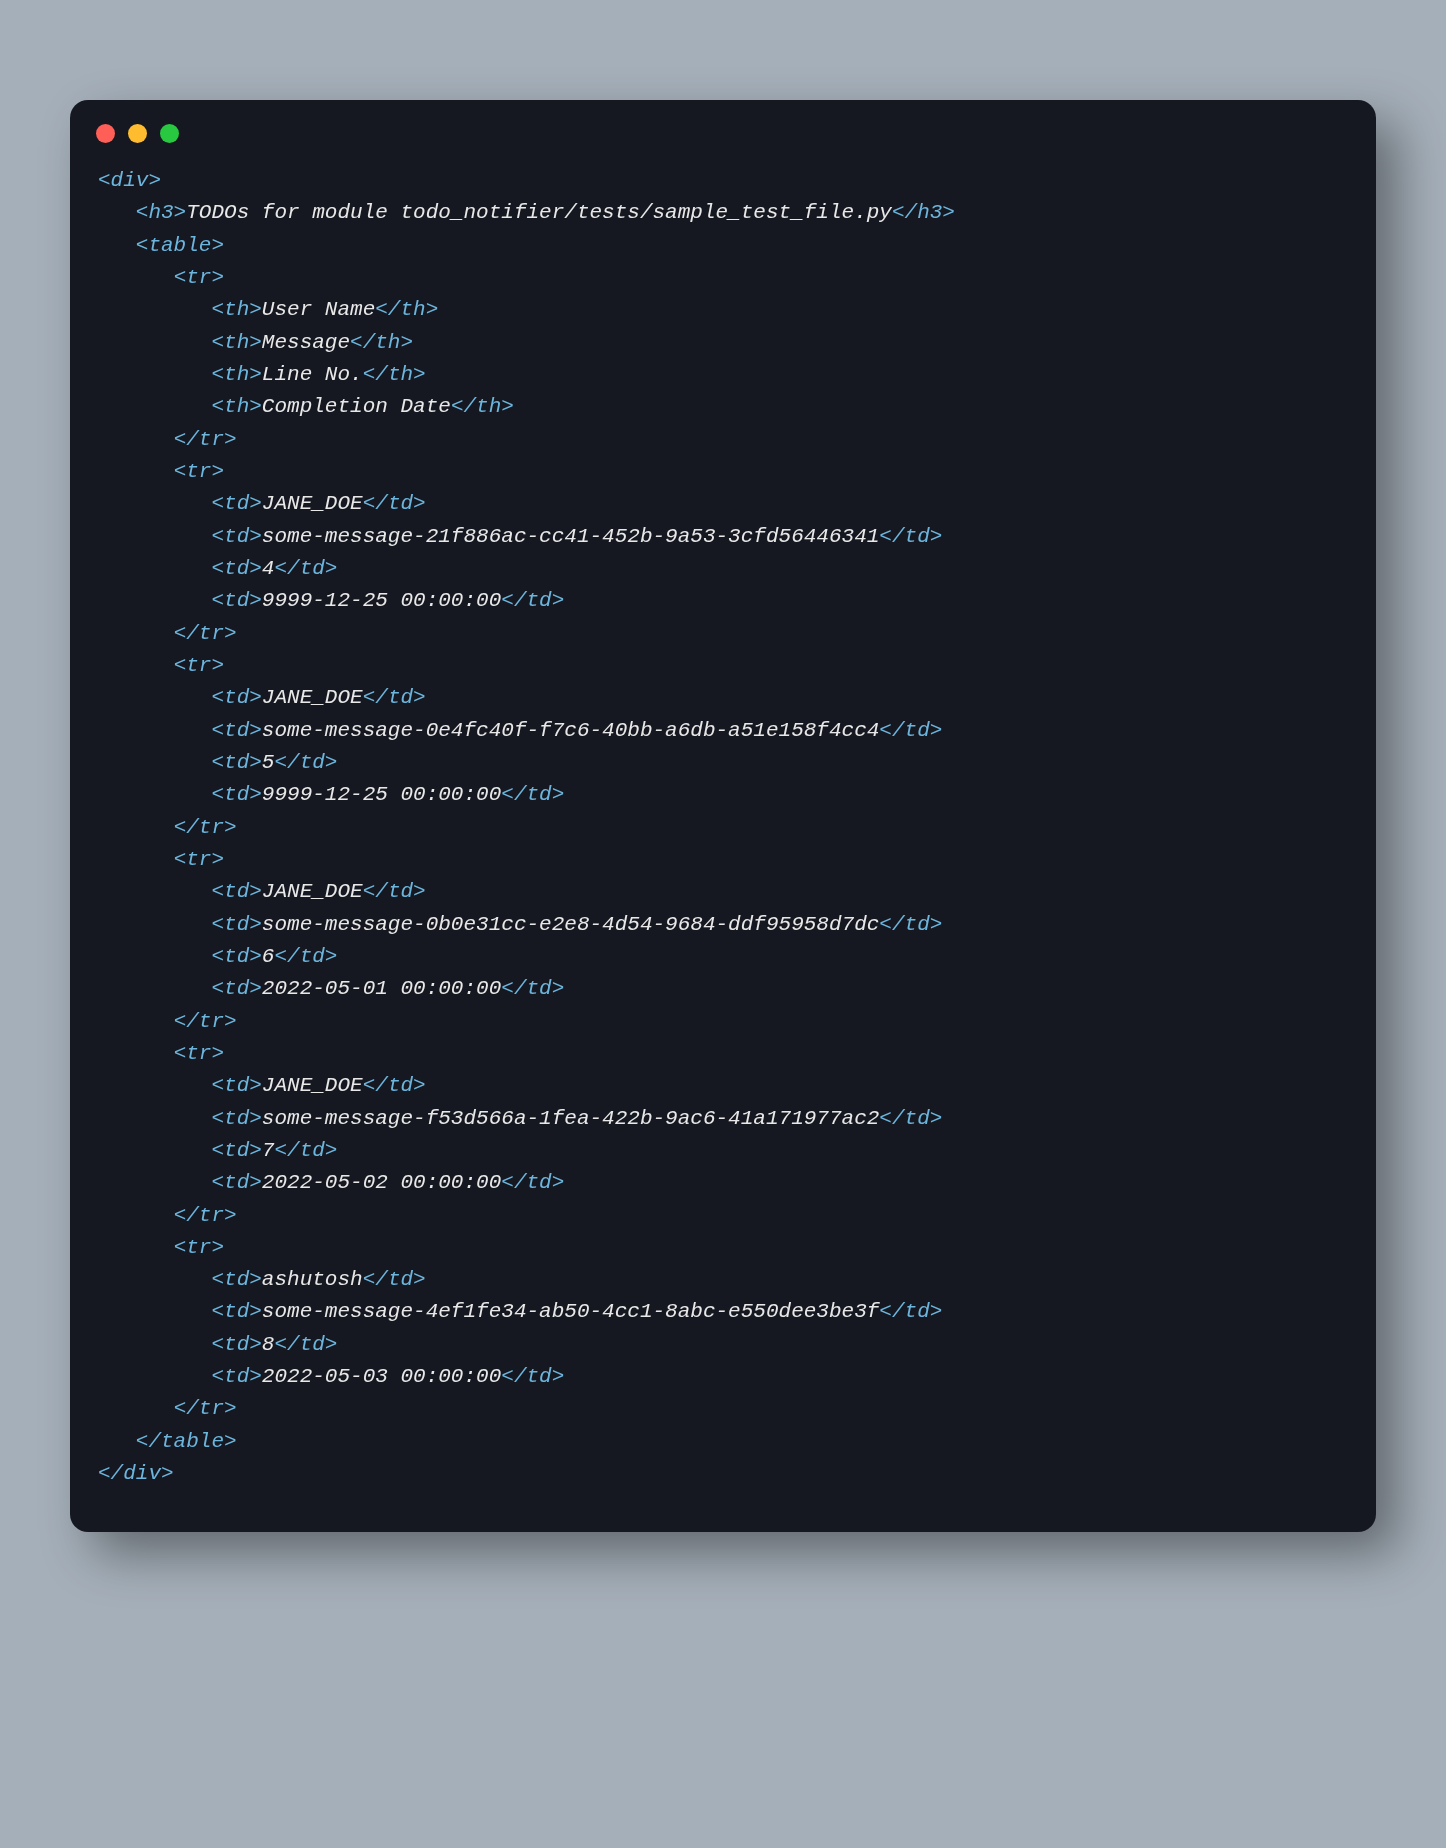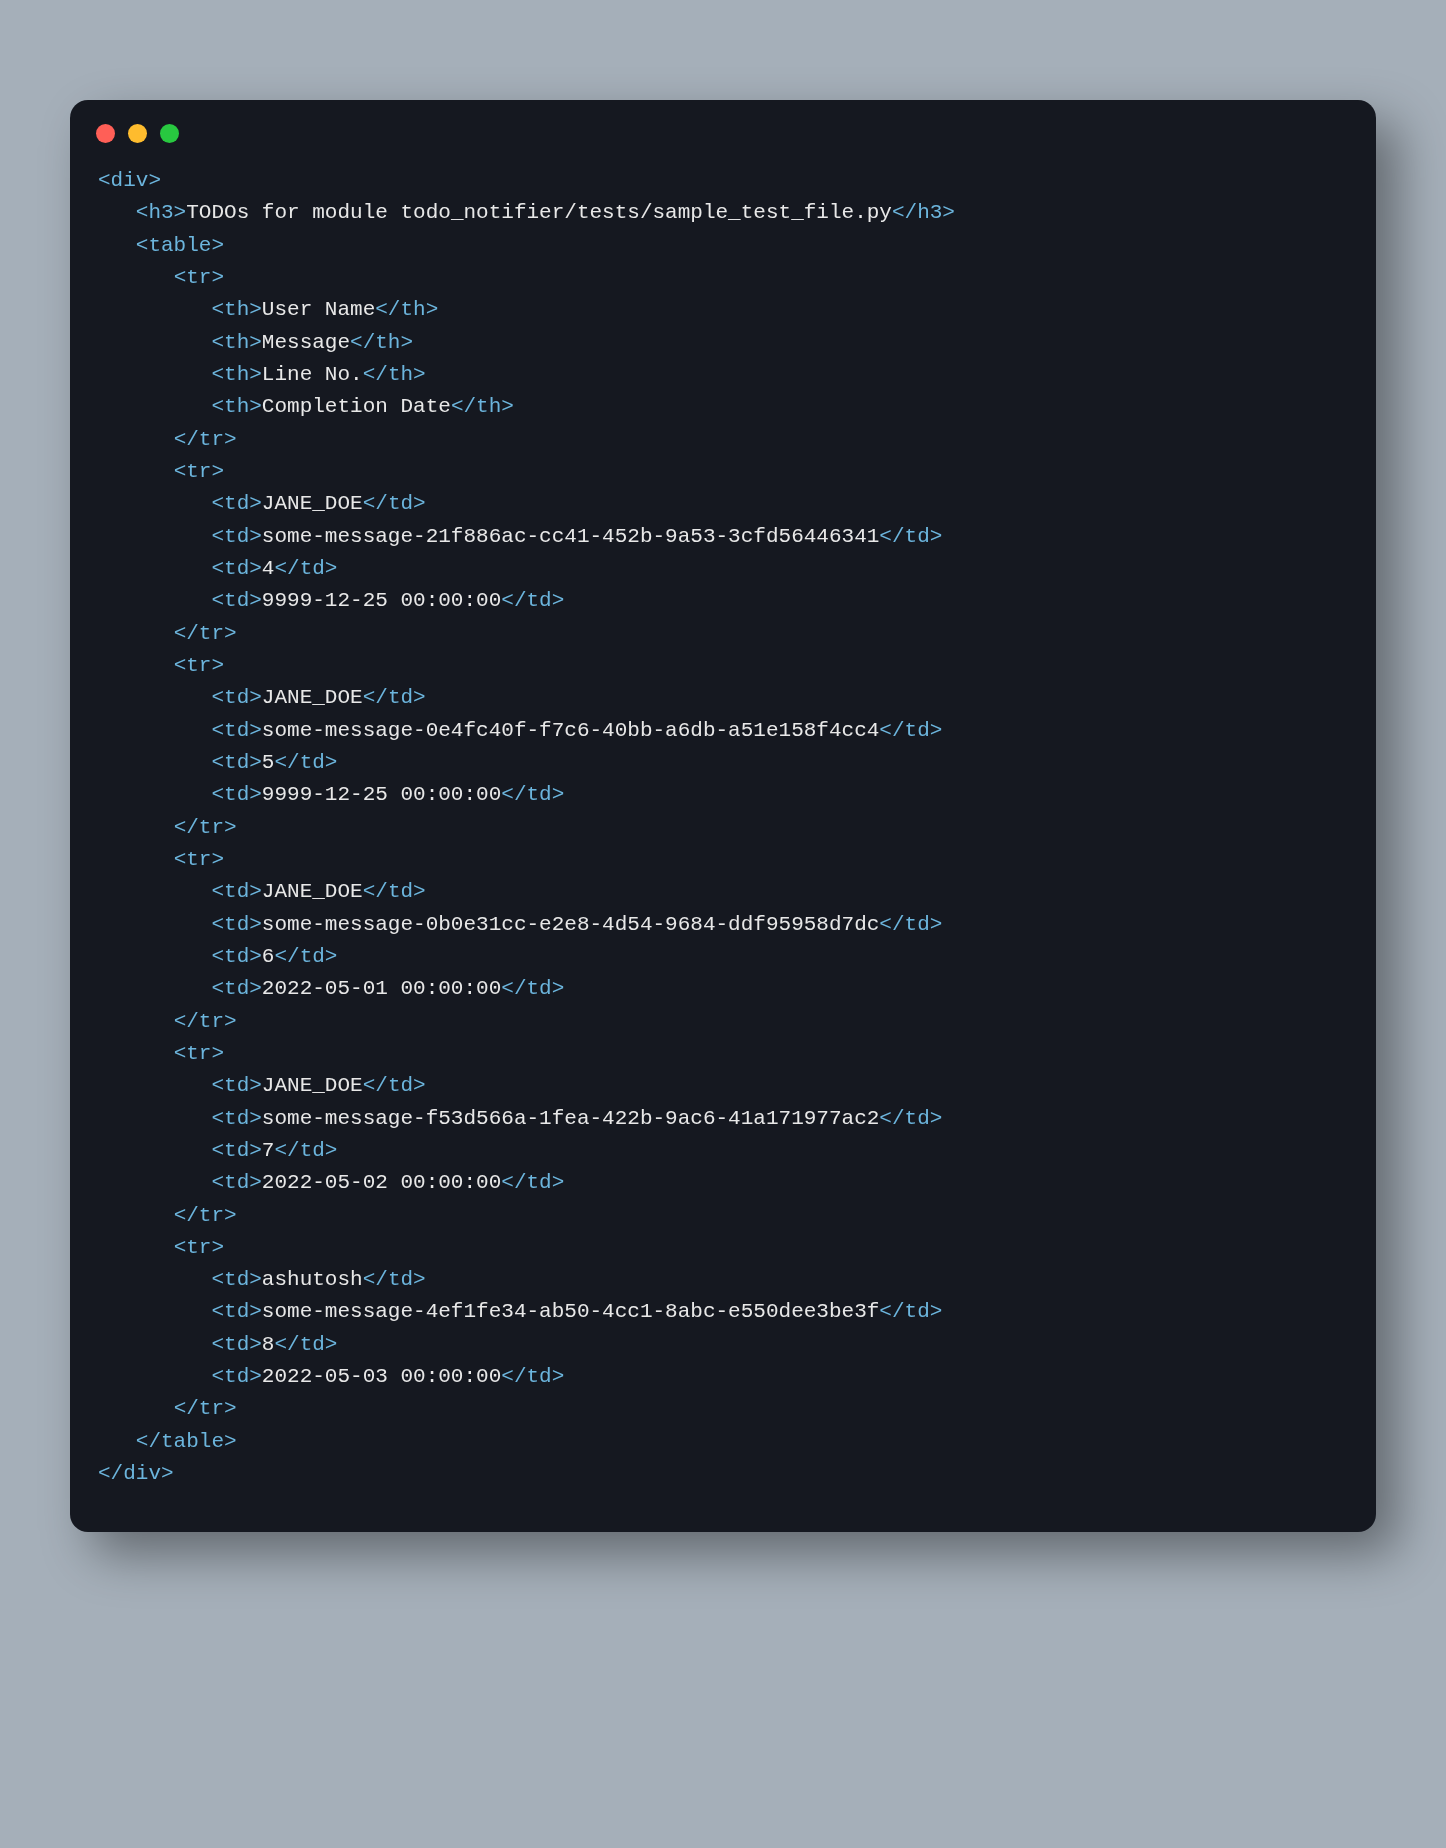--- a/index.html
+++ b/index.html
@@ -31,20 +31,21 @@
       border-radius: 50%;
     }
     .tr-close { background: #ff5f57; }
     .tr-min { background: #febc2e; }
     .tr-max { background: #28c840; }
     .code {
       padding: 14px 20px 42px 28px;
       line-height: 1.54;
       white-space: pre;
       color: #e8e8e8;
+      font-style: italic;
     }
     .t  { color: #6cb5dd; } 
     .tx { color: #e8e8e8; } 
   </style>
 </head>
 <body>
 
 <div class="terminal">
   <div class="titlebar">
     <div class="traffic tr-close"></div>

